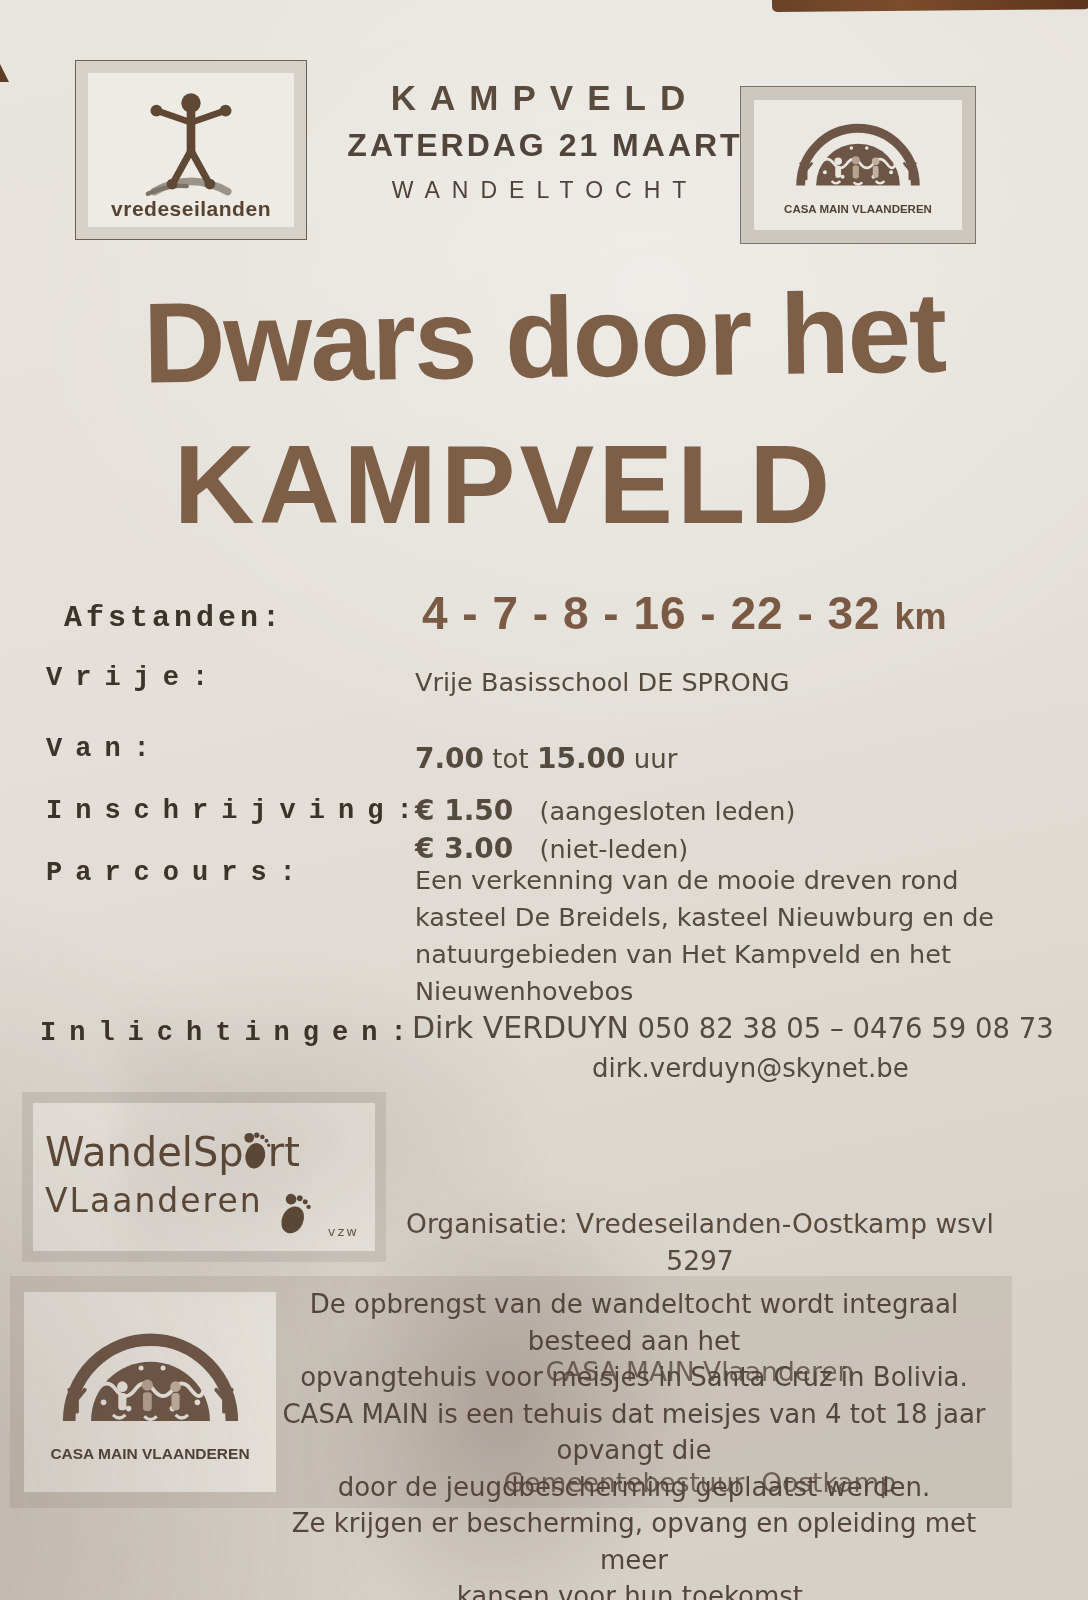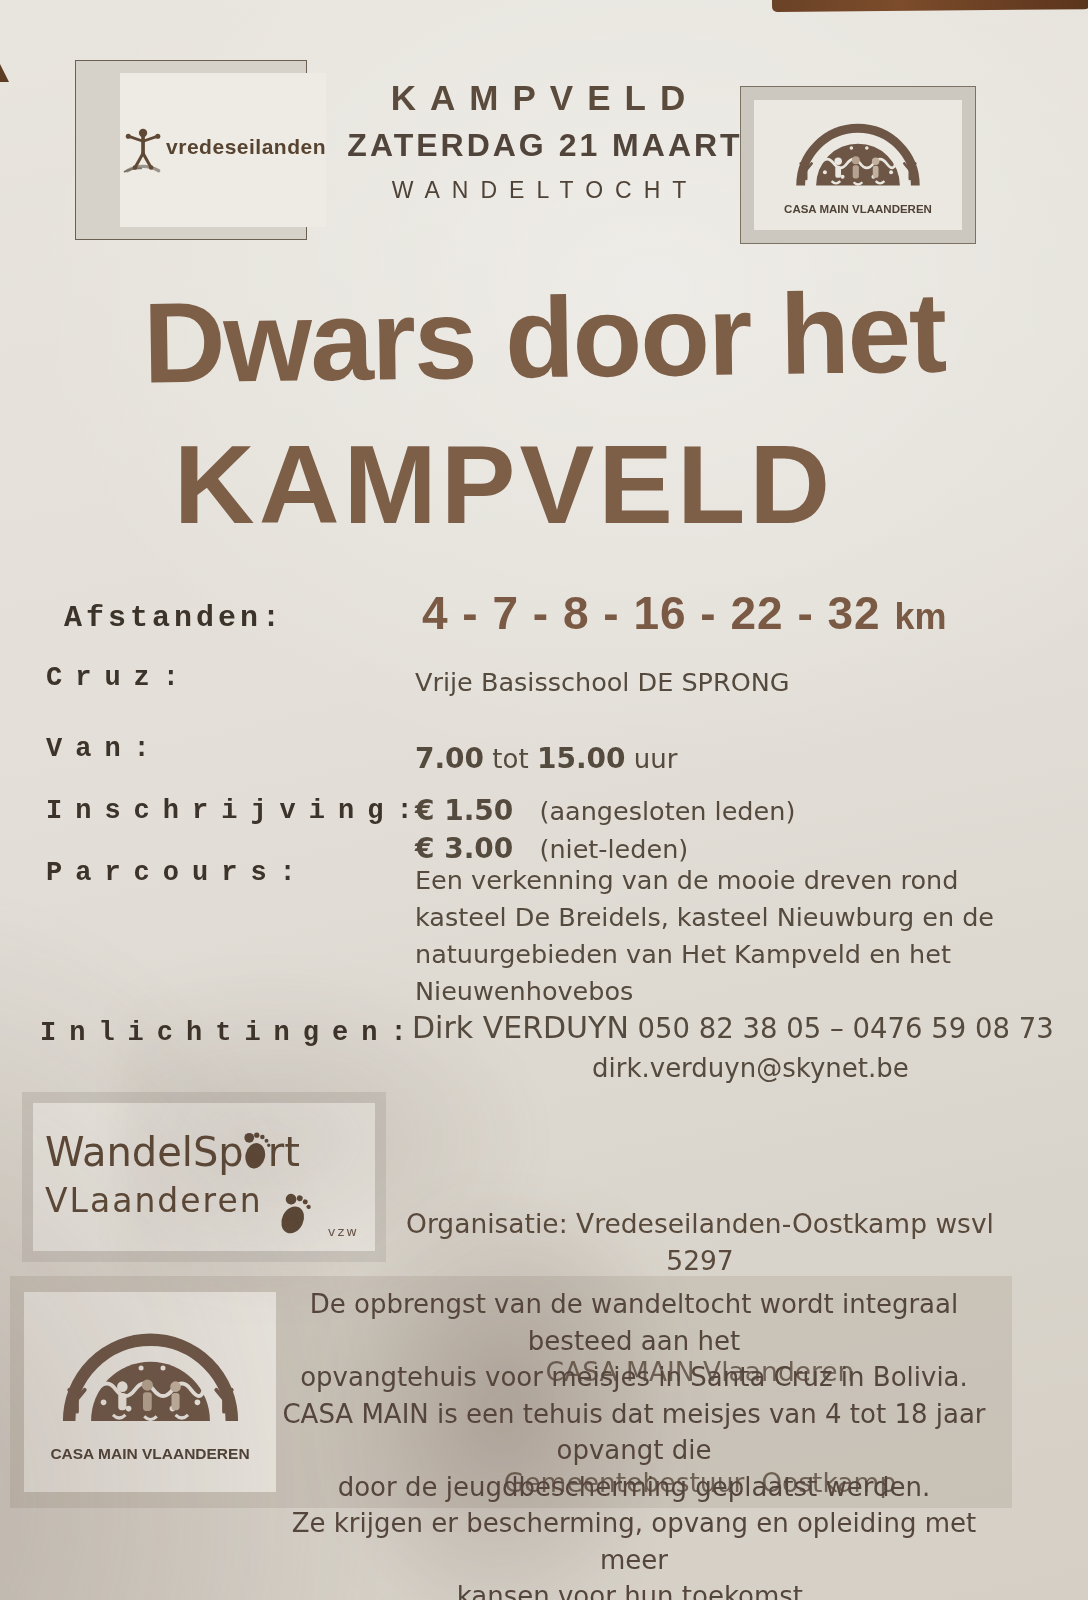--- a/index.html
+++ b/index.html
@@ -24,21 +24,21 @@
   .shadow-band{left:120px;top:960px;width:430px;height:360px;pointer-events:none;
     background:radial-gradient(ellipse at 35% 50%, rgba(90,68,60,0.14), transparent 70%);
     filter:blur(14px);}
   .shadow-hand{left:300px;top:1200px;width:400px;height:460px;pointer-events:none;
     background:radial-gradient(ellipse at 50% 45%, rgba(86,64,56,0.26), transparent 66%);
     filter:blur(18px);transform:rotate(8deg);}
   
   .logo-vrede{left:75px;top:60px;width:232px;height:180px;border:1px solid #6a6053;
     background:#d6d1c9;padding:12px;box-sizing:border-box;}
   .logo-vrede .inner{width:100%;height:100%;background:#edebe4;display:flex;
-    flex-direction:row;align-items:center;justify-content:flex-end;margin-left:32px;}
+    flex-direction:column;align-items:center;justify-content:flex-end;}
   .vrede-caption{font-family:"Liberation Sans",sans-serif;font-weight:bold;
     font-size:21px;letter-spacing:0.5px;color:#57432f;padding-bottom:6px;}
   .hdr-center{left:325px;top:78px;width:440px;text-align:center;
     font-family:"Liberation Sans",sans-serif;color:#55473a;}
   .hdr-l1{font-size:35px;font-weight:bold;letter-spacing:14px;color:#5a4b3d;}
   .hdr-l2{font-size:32px;font-weight:bold;letter-spacing:3px;margin-top:9px;color:#51443a;}
   .hdr-l3{font-size:23px;font-weight:normal;letter-spacing:12px;margin-top:13px;color:#4f4236;}
   .logo-casa-top{left:740px;top:86px;width:236px;height:158px;border:1px solid #7c7263;
     background:#ccc7bf;padding:13px;box-sizing:border-box;}
   .casa-inner{width:100%;height:100%;background:#ebe8e1;display:flex;flex-direction:column;
@@ -182,21 +182,21 @@
 
   <div class="abs title1">Dwars door het</div>
   <div class="abs title2">KAMPVELD</div>
 
   <div class="abs lab lab-afstanden">Afstanden:</div>
   <div class="abs val-afstanden">
     <span>4 - 7 - 8 - 16 - 22 - 32</span>
     <span class="unit">km</span>
   </div>
 
-  <div class="abs lab lab-start">Cruz:</div>
+  <div class="abs lab lab-start">Vrije:</div>
   <div class="abs val val-start">
     <div>Vrije Basisschool DE SPRONG</div>
   </div>
 
   <div class="abs lab lab-van">Van:</div>
   <div class="abs val val-van">
     <span class="bld">7.00</span>
     <span>tot</span>
     <span class="bld">15.00</span>
     <span>uur</span>

